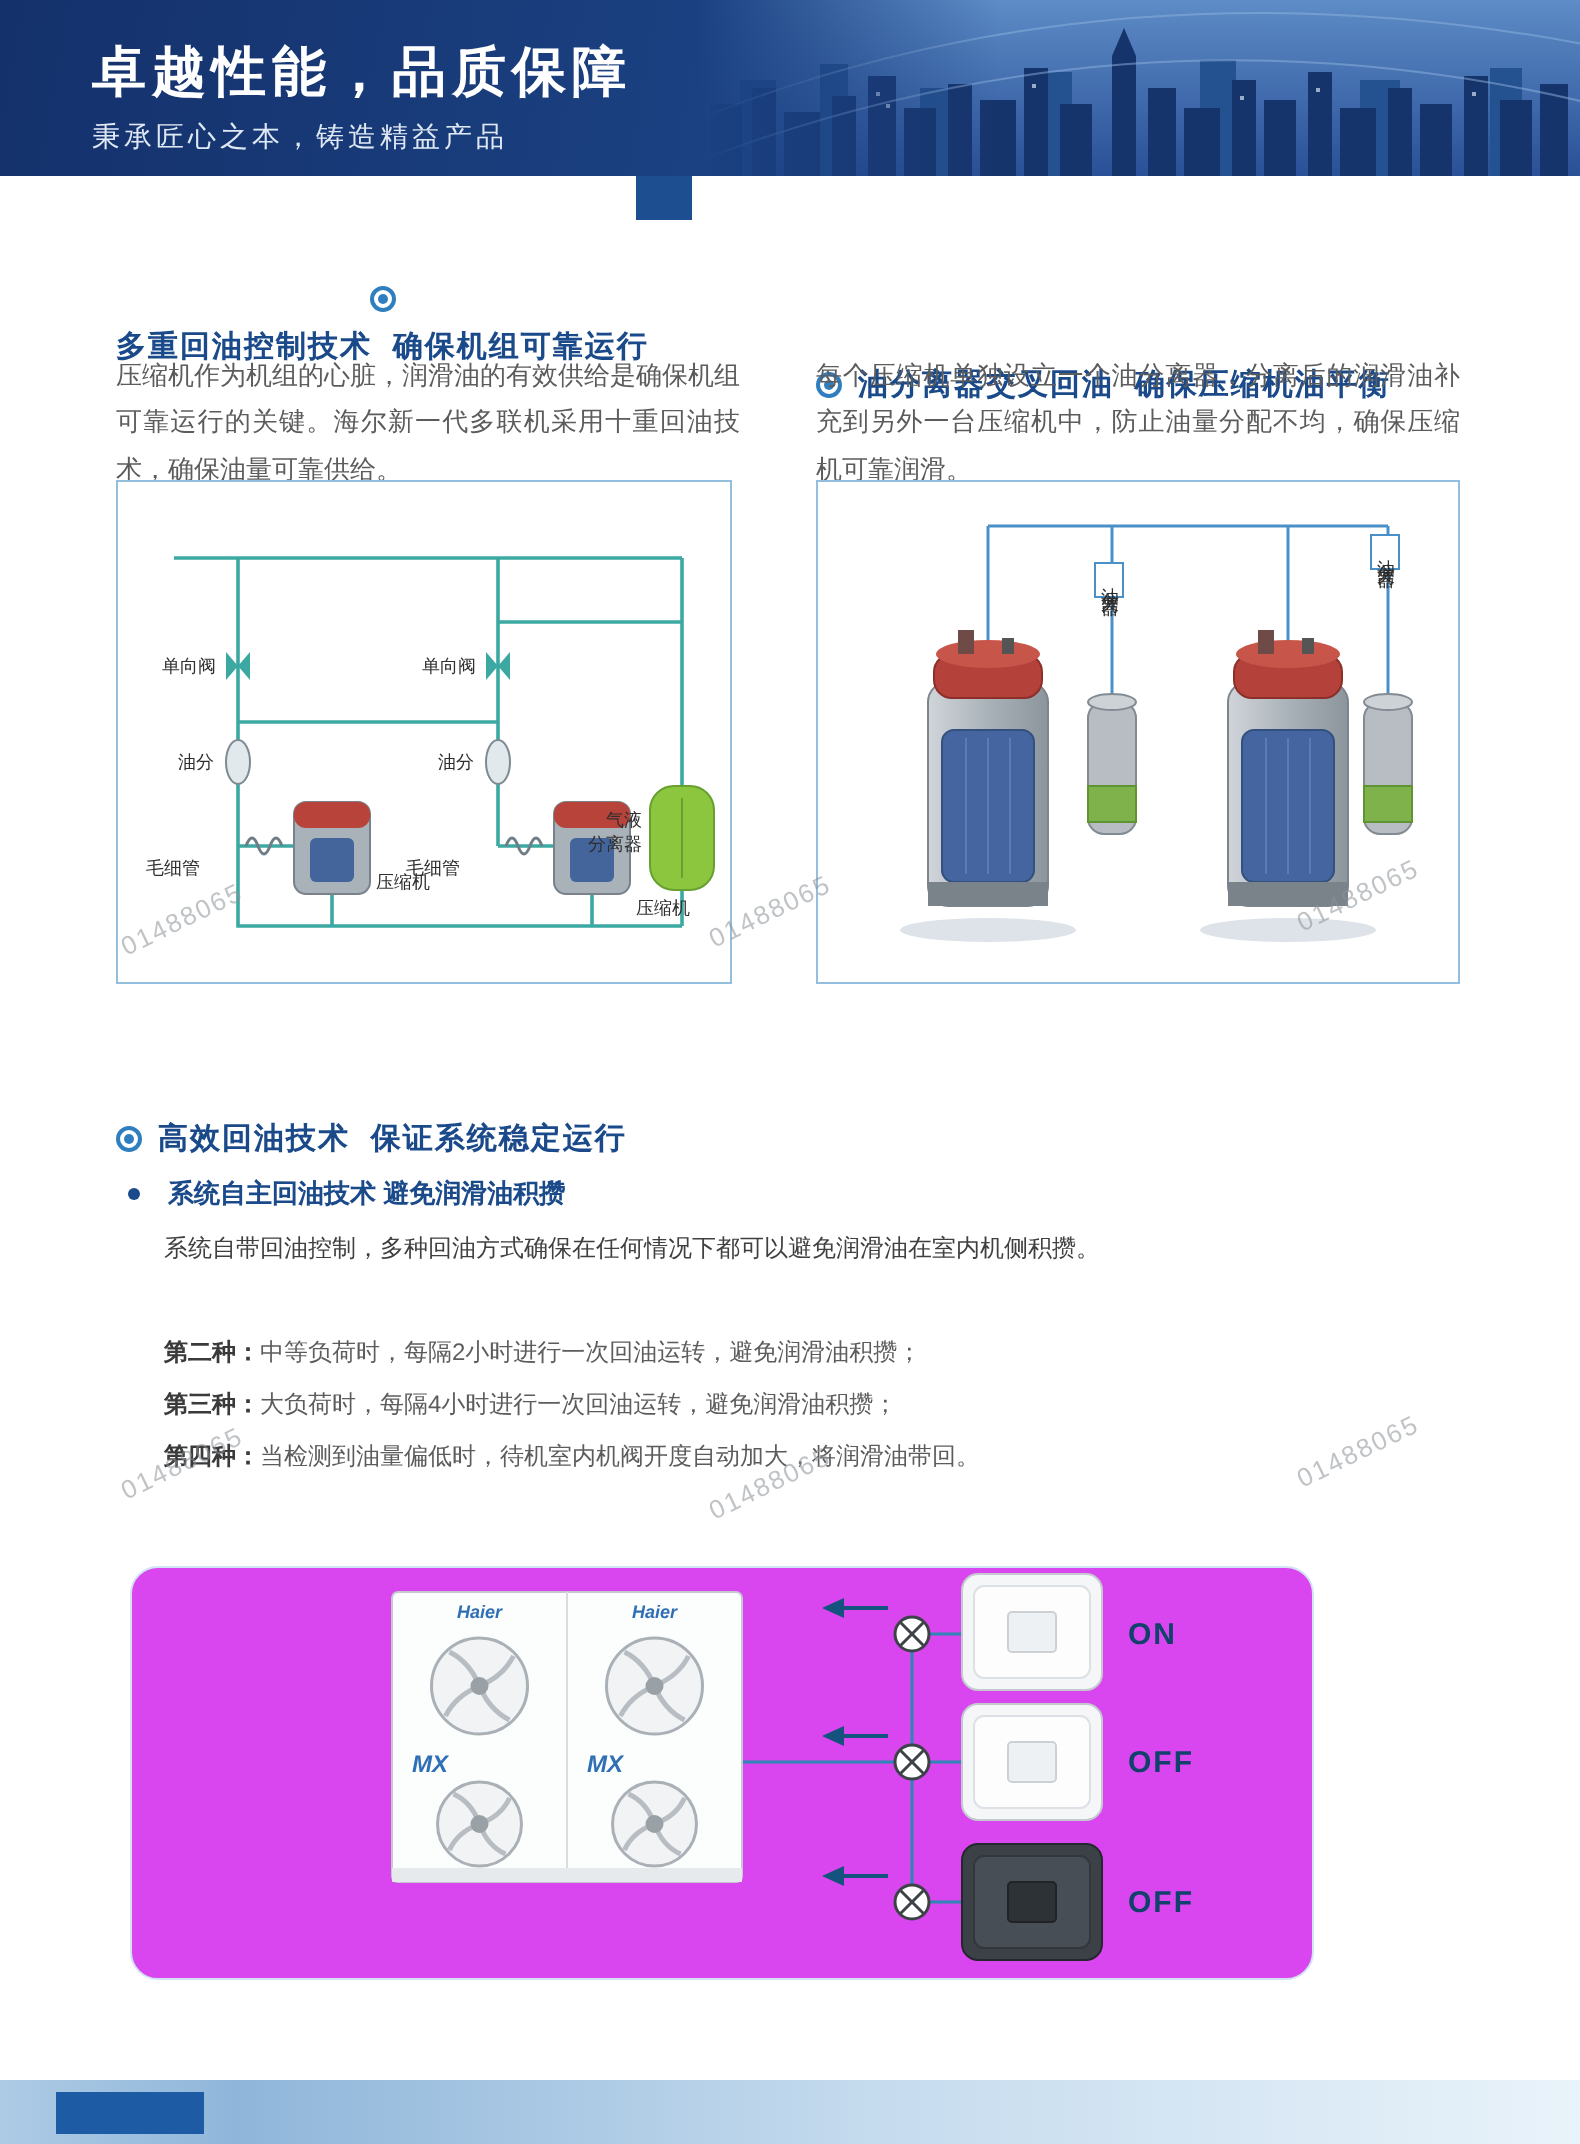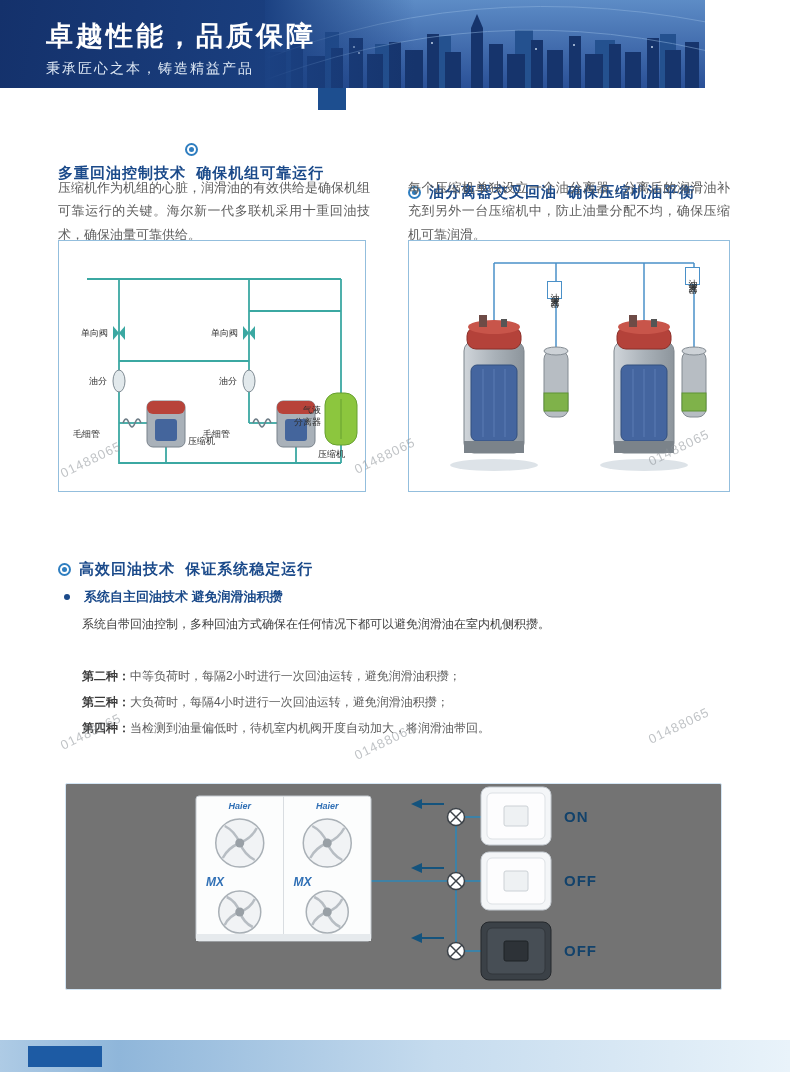--- a/index.html
+++ b/index.html
@@ -5,21 +5,21 @@
   * { margin:0; padding:0; box-sizing:border-box; }
   html,body { background:#ffffff; }
   .page {
     position:relative; width:790px; height:1072px; background:#ffffff;
     font-family:"Liberation Sans", sans-serif; overflow:hidden;
   }
   svg text { font-family:"Liberation Sans", sans-serif; }
 
   
   .banner {
-    position:absolute; left:0; top:0; width:705px; height:88px;
+    position:absolute; left:0; top:0; width:790px; height:88px;
     background:linear-gradient(100deg,#14316b 0%,#1b4182 45%,#27549e 78%,#3a6cb4 100%);
     overflow:hidden;
   }
   .banner .city { position:absolute; right:0; top:0; }
   .banner-title {
     position:absolute; left:46px; top:18px; font-size:27px; font-weight:bold;
     color:#ffffff; letter-spacing:3px; z-index:2;
   }
   .banner-sub {
     position:absolute; left:46px; top:60px; font-size:14px; color:#dfe9f5;
@@ -55,22 +55,22 @@
     position:absolute; display:flex; align-items:center; gap:8px;
     font-size:13px; font-weight:bold; color:#1b4a8a;
   }
   .subhead .dot { width:6px; height:6px; border-radius:50%; background:#1b4a8a; flex:0 0 auto; }
 
   .intro { position:absolute; font-size:12px; color:#404040; }
   .item  { position:absolute; font-size:12px; color:#5c5c5c; }
   .item b { color:#3a3a3a; font-weight:bold; }
 
   .big-box {
-    position:absolute; left:65px; top:783px; width:657px; height:207px;
-    background:#737373; border:1px solid #d3e5f4; border-radius:2px;
+    position:absolute; left:65px; top:783px; width:592px; height:207px;
+    background:#d946ef; border:1px solid #d3e5f4; border-radius:14px;
   }
 
   .watermark {
     position:absolute; color:rgba(140,146,152,0.55); font-size:13px;
     letter-spacing:1px; transform:rotate(-26deg); white-space:nowrap; z-index:5;
   }
 
   .footer-band {
     position:absolute; left:0; top:1040px; width:790px; height:32px;
     background:linear-gradient(90deg,#aecbe5 0%,#8fb6da 15%,#c5dbee 55%,#e9f3fa 100%);

